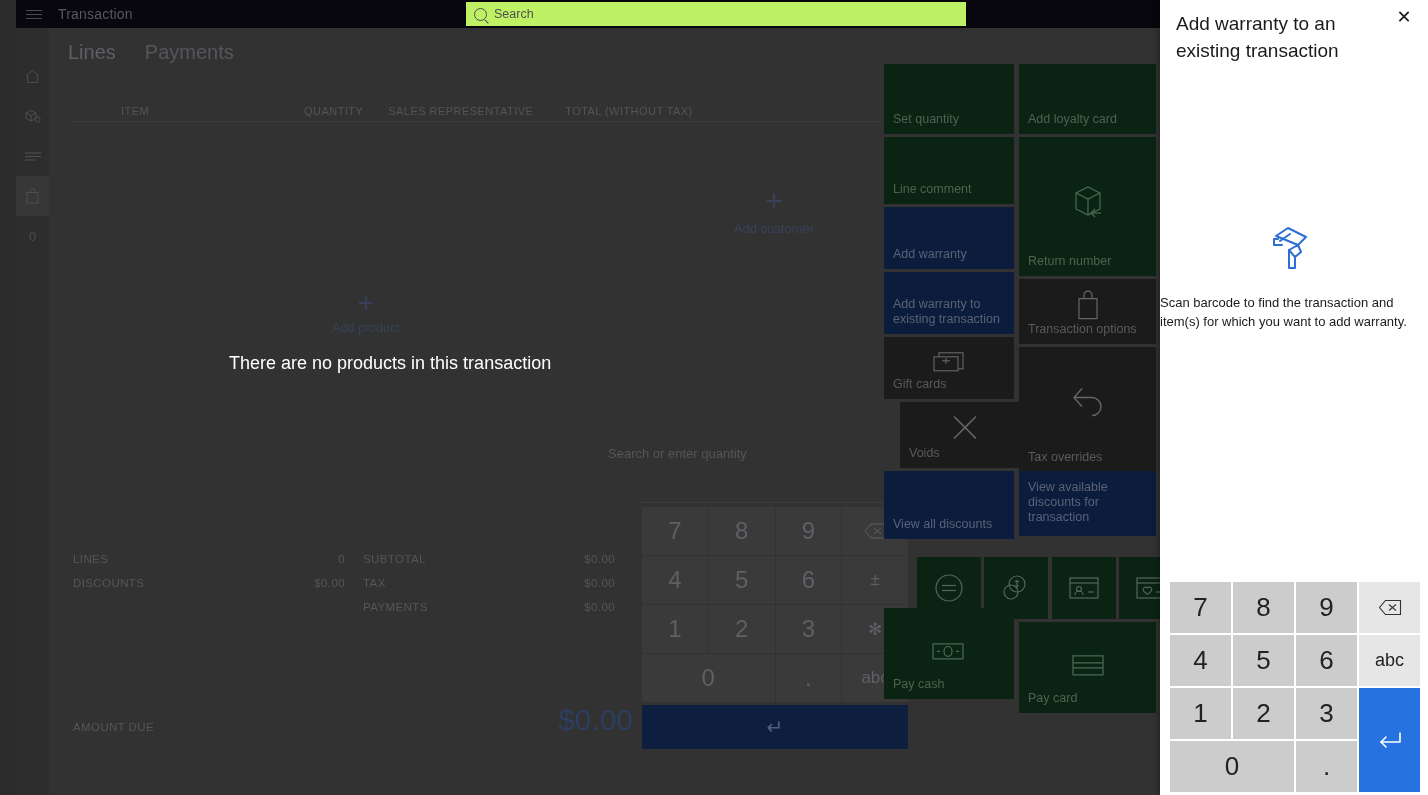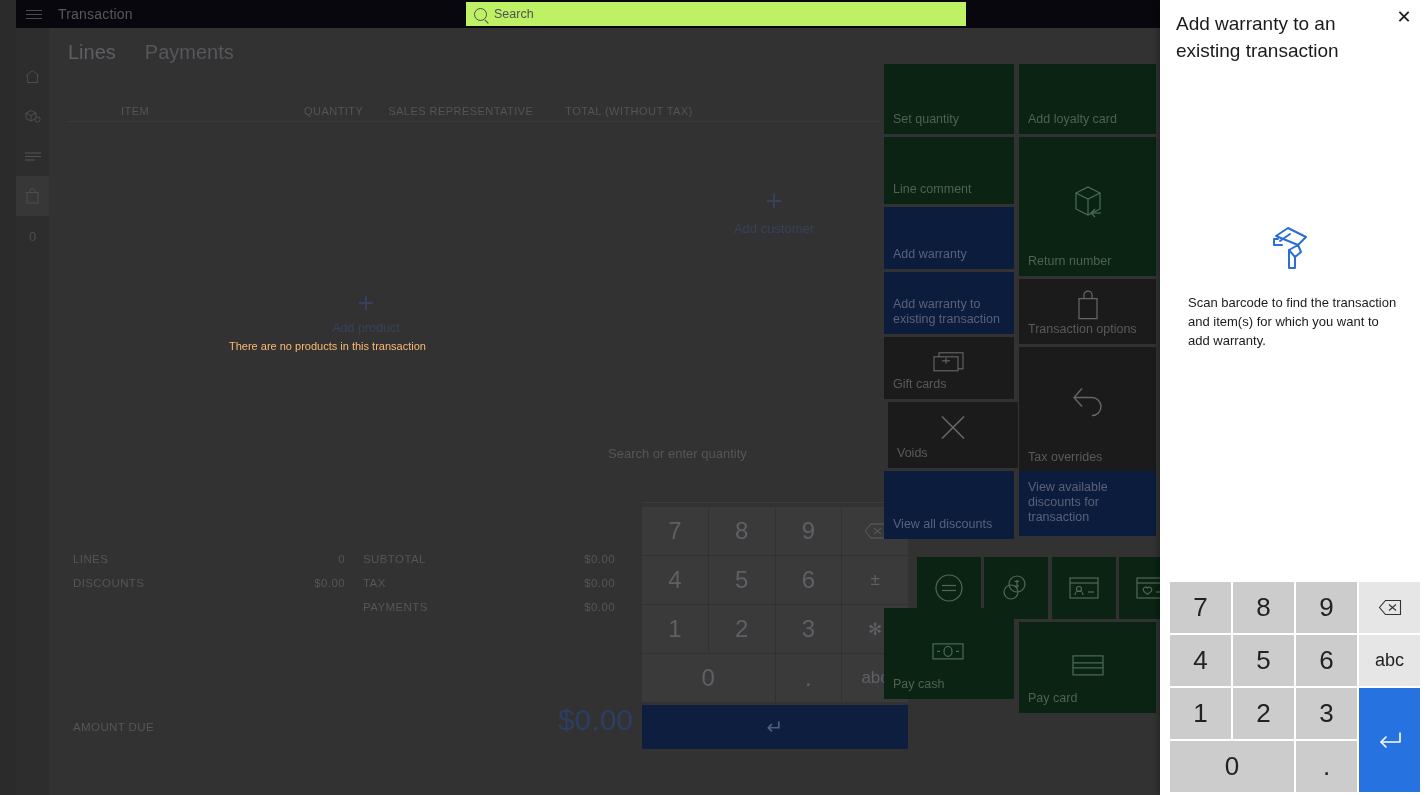--- a/index.html
+++ b/index.html
@@ -81,21 +81,21 @@
   .add-customer .plus { font-size: 30px; line-height: 26px; font-weight: 300; }
   .add-customer .lbl { font-size: 13px; margin-top: 7px; }
 
   .add-product {
     position: absolute; left: 255px; top: 263px; width: 124px;
     text-align: center; color: #39405a;
   }
   .add-product .plus { font-size: 28px; line-height: 24px; font-weight: 300; }
   .add-product .lbl { font-size: 12.5px; margin-top: 6px; }
   .empty-msg {
-    position:absolute; left: 180px; top: 312px; color: #fdba74; font-size: 11px;
+    position:absolute; left: 180px; top: 325px; color: #ffffff; font-size: 18px;
   }
 
   
   .totals { position:absolute; left: 24px; bottom: 58px; width: 560px; }
   .trow { display:flex; margin-bottom: 12px; font-size: 11.5px; letter-spacing:.4px; }
   .tcolA { width: 272px; display:flex; justify-content: space-between; color:#55555b; }
   .tcolB { width: 252px; display:flex; justify-content: space-between; color:#55555b; margin-left: 18px; }
   .amount-due {
     position:absolute; left: 24px; bottom: 58px; width: 560px;
     display:flex; align-items:flex-end; justify-content:space-between;
@@ -162,21 +162,21 @@
   .panel-head { position:relative; padding: 10px 16px 0 16px; }
   .panel-title {
     font-size: 19px; color: #1b1b1b; line-height: 27px; font-weight: 400;
     width: 200px;
   }
   .panel-close {
     position:absolute; right: 10px; top: 3px; width: 28px; height: 28px;
     display:flex; align-items:center; justify-content:center;
     font-size: 18px; color:#1b1b1b; font-weight:300;
   }
-  .scan-area { position:absolute; left:0; right:0; top: 225px; padding: 0 28px; }
+  .scan-area { position:absolute; left:0; right:0; top: 225px; padding: 0 0; }
   .scan-icon { display:flex; justify-content:center; margin-bottom: 22px; }
   .scan-text { font-size: 13px; color:#1b1b1b; line-height: 19px; }
 
   .receipt-wrap { position:absolute; left: 14px; right: 8px; top: 518px; }
   .receipt-label { font-size: 12px; color:#555; margin-bottom: 5px; }
   .receipt-input {
     width: 100%; height: 35px; background:#fff;
     border: 1px dashed #9a9a9a; outline: none;
     font-family: "Liberation Sans", sans-serif; font-size: 13px;
     padding: 0 8px; color:#111;
@@ -398,21 +398,21 @@
         <div class="tile dark" style="left:135px; top:311px; width:137px; height:125px;">
           <span class="ic" style="transform:translateY(-72%)">
             <svg width="38" height="34" viewBox="0 0 38 34" fill="none" stroke="#cfcfcf" stroke-width="1.4">
                 <path d="M13 3 L5 12 L13 21"></path>
                 <path d="M5 12 H23 A9 9 0 0 1 23 30"></path>
               </svg>
           </span>
           <span class="tl">Tax overrides</span>
         </div>
 
-        <div class="tile dark" style="left:4px;  top:366px; width:130px; height:66px;">
+        <div class="tile dark" style="left:16px;  top:366px; width:130px; height:66px;">
           <span class="ic" style="transform:translateY(-75%)">
             <svg width="30" height="30" viewBox="0 0 30 30" stroke="#cfcfcf" stroke-width="1.6">
                 <line x1="4" y1="4" x2="26" y2="26"></line>
                 <line x1="26" y1="4" x2="4" y2="26"></line>
               </svg>
           </span>
           <span class="tl">Voids</span>
         </div>
 
         <div class="tile blue" style="left:0;  top:435px; width:130px; height:68px;">

